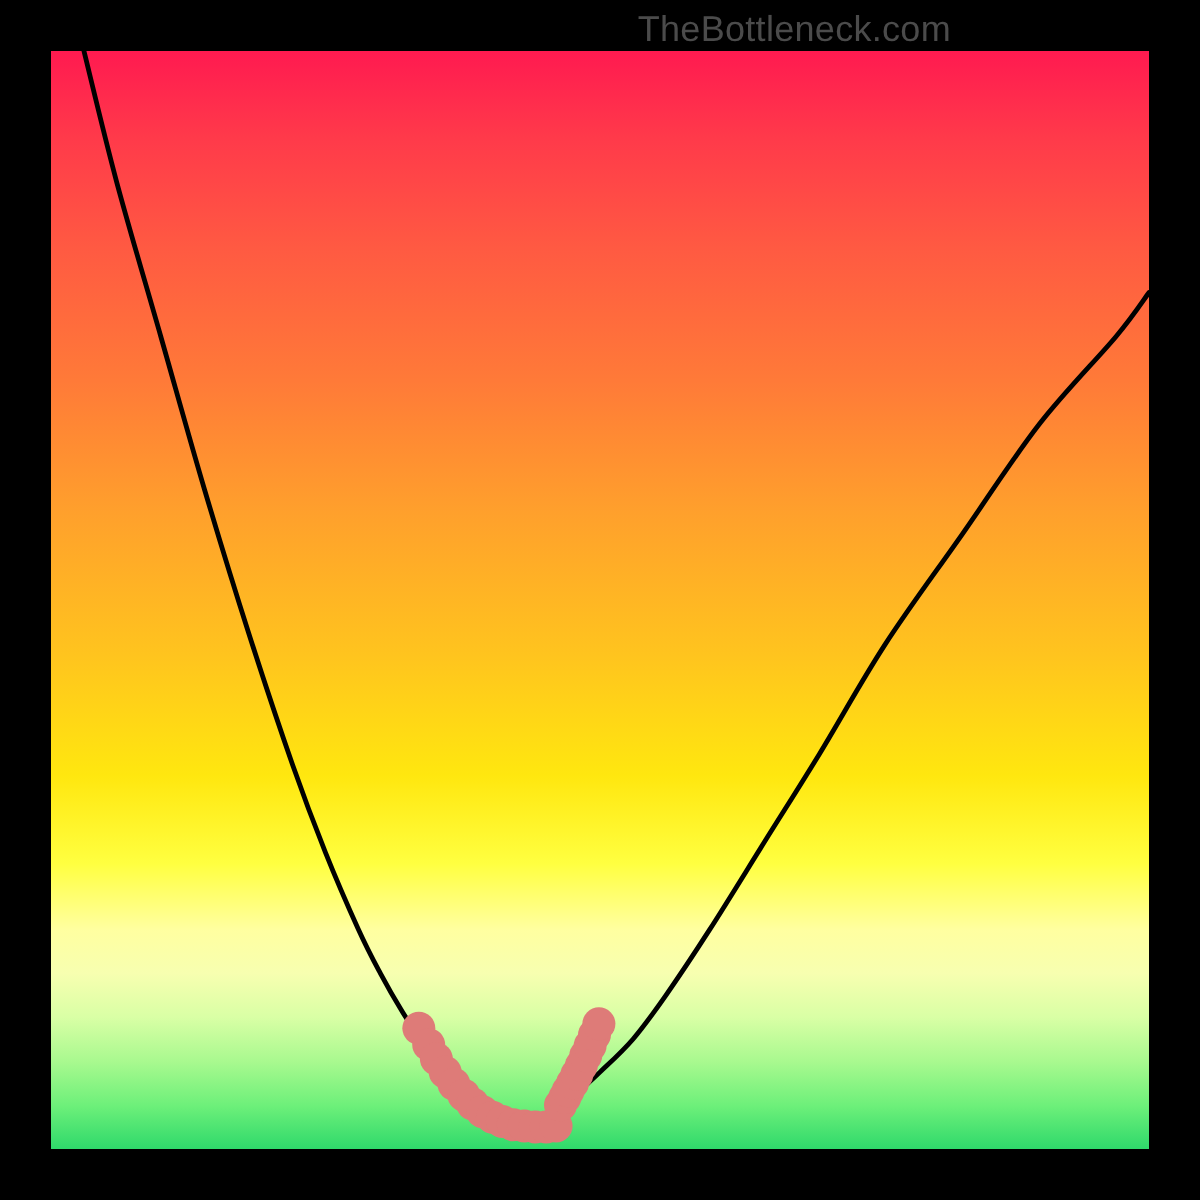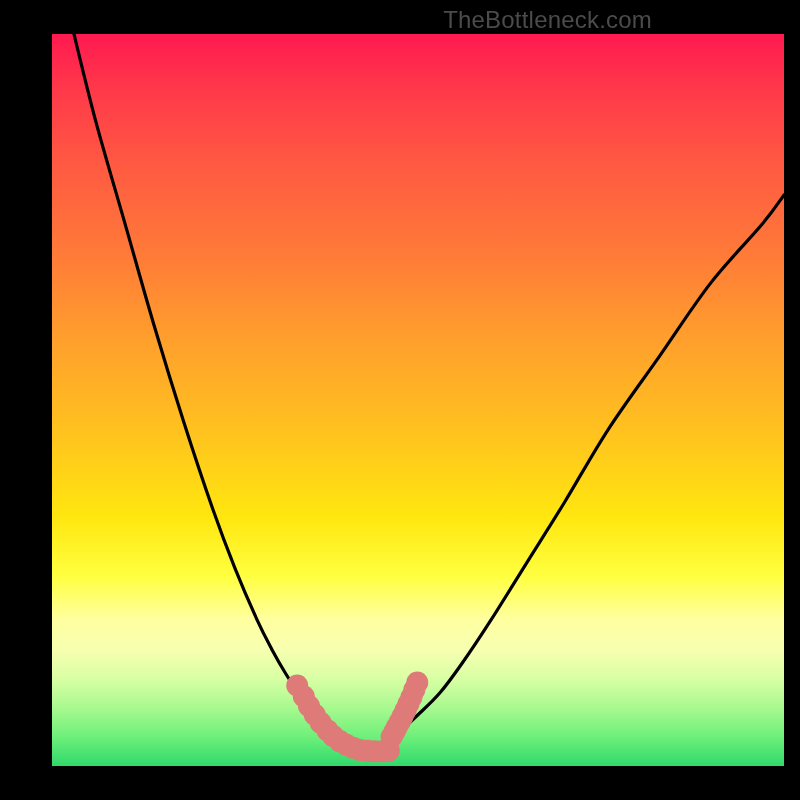--- a/index.html
+++ b/index.html
@@ -6,21 +6,21 @@
     margin: 0;
     padding: 0;
     width: 800px;
     height: 800px;
     overflow: hidden;
     background: #000;
     font-family: Arial, Helvetica, sans-serif;
   }
   .frame {
     position: absolute;
-    left: 18px;
+    left: 0;
     top: 0;
     width: 644px;
     height: 800px;
     background: #000;
   }
   .plot {
     position: absolute;
     left: 34px;
     top: 34px;
     width: 732px;

